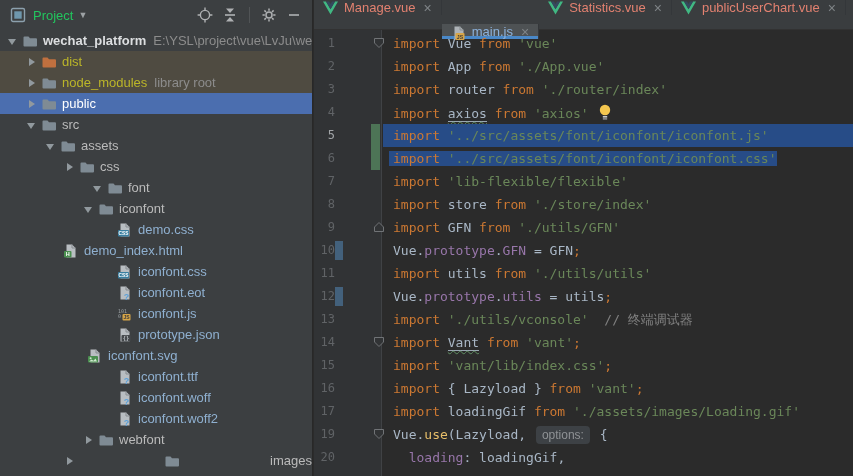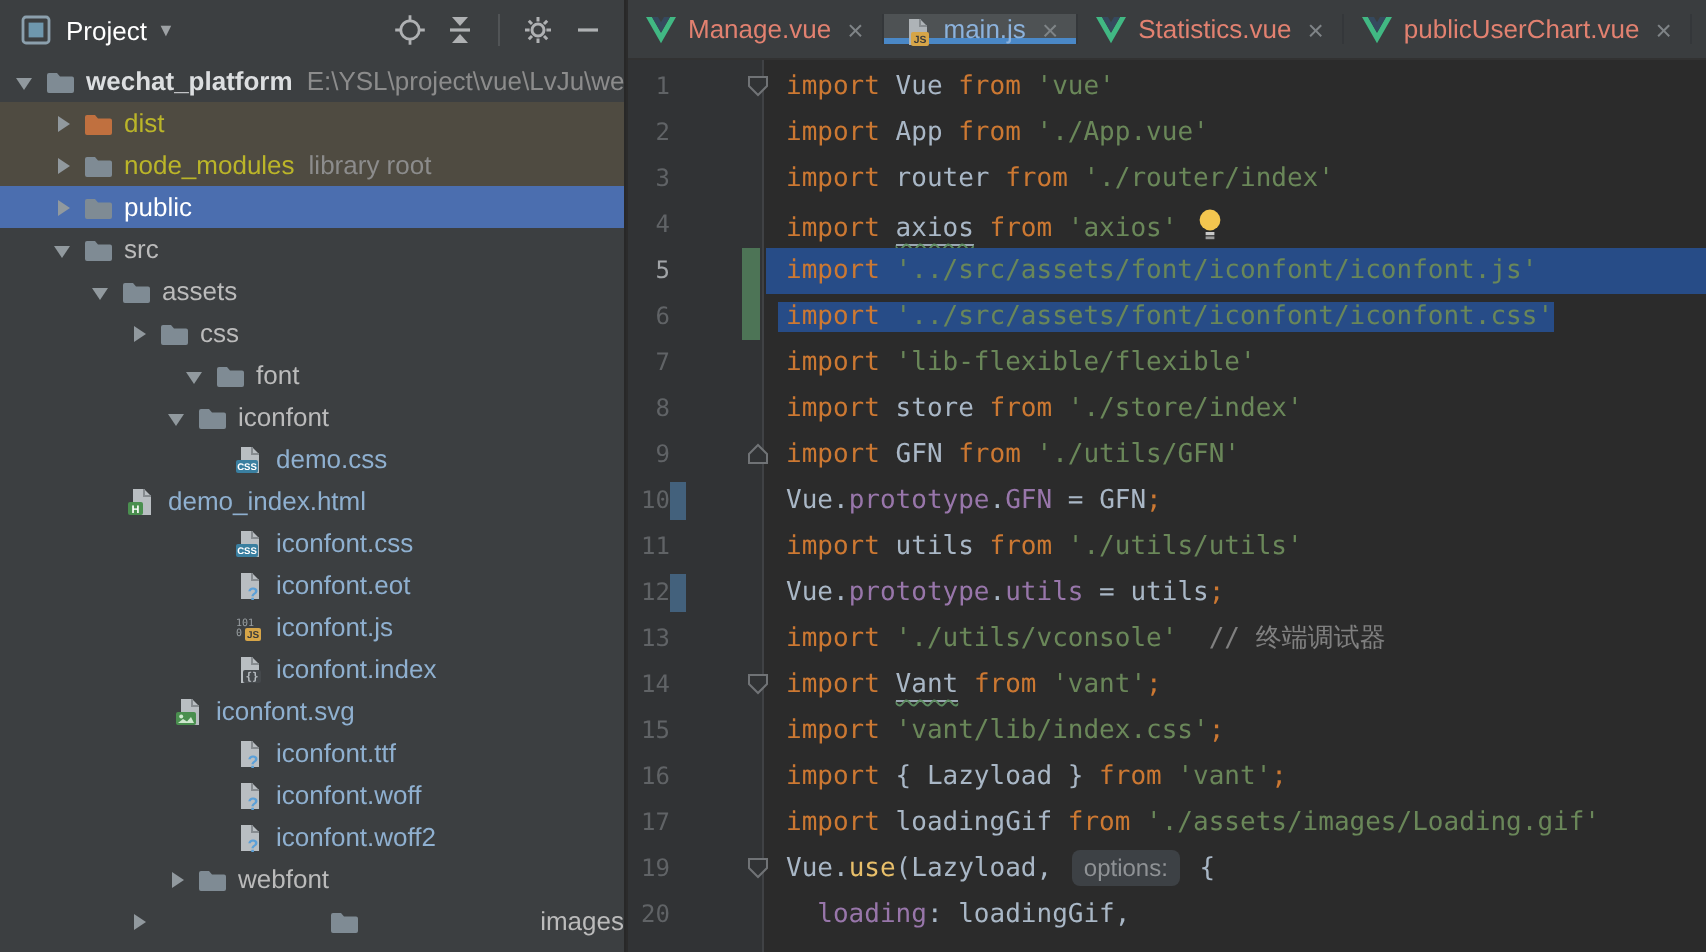--- a/index.html
+++ b/index.html
@@ -5,21 +5,21 @@
   html,body{margin:0;padding:0;}
   body{width:853px;height:476px;overflow:hidden;background:#2b2b2b;
        font-family:"Liberation Sans",sans-serif;-webkit-font-smoothing:antialiased;}
   *{box-sizing:border-box;}
 
   
   .panel{position:absolute;left:0;top:0;width:313px;height:476px;
          background:var(--panel_bg);border-right:1px solid var(--panel_border);}
   .panel-header{height:30px;display:flex;align-items:center;padding:0 6px 0 10px;}
   .tw-icon{width:16px;height:16px;margin-right:7px;flex:0 0 auto;}
-  .panel-title{color:#ffffff;font-size:13px;}
+  .panel-title{color:#22c55e;font-size:13px;}
   .caret{color:#9da1a4;font-size:9px;margin-left:5px;}
   .panel-header .spacer{flex:1;}
   .hdr-icons{display:flex;align-items:center;gap:9px;margin-right:4px;}
   .hdr-icons .ic{width:16px;height:16px;cursor:pointer;}
   .hdr-divider{width:1px;height:16px;background:#515456;margin:0 2px;}
 
   .tree{position:absolute;top:30px;left:0;right:0;bottom:0;overflow:hidden;font-size:13px;}
   .trow{height:21px;display:flex;align-items:center;white-space:nowrap;overflow:hidden;}
   .trow.ign{background:var(--ignored_bg);}
   .trow.sel{background:var(--tree_sel_bg);}
@@ -31,26 +31,26 @@
   .ticon{width:16px;height:16px;margin:0 5px 0 1px;flex:0 0 auto;}
   .tlabel{color:var(--tree_text);}
   .trow.sel .tlabel{color:#ffffff;}
   .tlabel.ignored{color:var(--ignored_text);}
   .tlabel.file{color:var(--tree_file_text);}
   .tlabel.root{color:#dcdee0;font-weight:bold;}
   .tsec{color:var(--tree_secondary);margin-left:7px;overflow:hidden;}
 
   
   .editor{position:absolute;left:314px;top:0;right:0;height:476px;background:var(--editor_bg);}
-  .tabbar{height:30px;background:var(--tab_bar_bg);display:flex;align-items:center;
+  .tabbar{height:30px;background:var(--tab_bar_bg);display:flex;align-items:flex-start;
           border-bottom:1px solid var(--tab_border);}
   .tab{display:flex;align-items:center;padding:0 9px;font-size:13px;cursor:pointer;
        border-right:1px solid #34373a;position:relative;}
   .tab .vicon{width:15px;height:14px;margin-right:6px;flex:0 0 auto;}
-  .tab.active{background:var(--tab_active_bg);box-shadow:inset 0 -3px 0 var(--tab_underline);}
+  .tab.active{background:var(--tab_active_bg);box-shadow:inset 0 -3px 0 var(--tab_underline);margin-top:24px;}
   .tab .tab-label{color:var(--tab_modified_text);}
   .tab.active .tab-label{color:var(--tab_active_text);}
   .tab .close{color:#7f8487;margin-left:8px;font-size:14px;line-height:14px;}
 
   .codearea{position:absolute;top:30px;left:0;right:0;bottom:0;overflow:hidden;
             font-family:"DejaVu Sans Mono",monospace;font-size:13px;padding-top:2px;}
   .gutterbg{position:absolute;left:0;top:0;bottom:0;width:68px;background:var(--gutter_bg);
             border-right:1px solid var(--gutter_border);}
   .crow{height:23px;display:flex;position:relative;}
   .gcell{width:73px;flex:0 0 auto;position:relative;}
@@ -222,21 +222,21 @@
         <span class="tlabel file">iconfont.js</span>
       </div>
       <div class="trow" style="padding-left: 101px;">
         <span class="arr"></span>
         <span class="ticon"><svg width="16" height="16" viewBox="0 0 16 16" xmlns="http://www.w3.org/2000/svg">
             <path d="M3.5 1.5 h5.5 l3.5 3.5 v9.5 h-9 z" fill="#b9bec2"></path>
             <path d="M9 1.5 v3.5 h3.5" fill="none" stroke="#868b8f" stroke-width="1"></path>
             <rect x="4.5" y="8" width="9" height="6.5" rx="1" fill="#45494c"></rect>
             <text x="9" y="13.2" font-size="5.5" font-weight="bold" fill="#b7bcc0" text-anchor="middle" font-family="DejaVu Sans Mono,monospace">{}</text>
           </svg></span>
-        <span class="tlabel file">iconfont.index</span>
+        <span class="tlabel file">prototype.json</span>
       </div>
       <div class="trow" style="padding-left: 71px;">
         <span class="arr"></span>
         <span class="ticon"><svg width="16" height="16" viewBox="0 0 16 16" xmlns="http://www.w3.org/2000/svg">
             <path d="M3.5 1.5 h5.5 l3.5 3.5 v9.5 h-9 z" fill="#b9bec2"></path>
             <path d="M9 1.5 v3.5 h3.5" fill="none" stroke="#868b8f" stroke-width="1"></path>
             <rect x="1" y="8" width="10" height="6.5" rx="1" fill="#4a8f4f"></rect>
             <circle cx="3.6" cy="10.2" r="1" fill="#cfe8cf"></circle>
             <path d="M2 13.5 l2.5-2 2 1.2 2-2.2 1.5 3 z" fill="#cfe8cf"></path>
           </svg></span>

